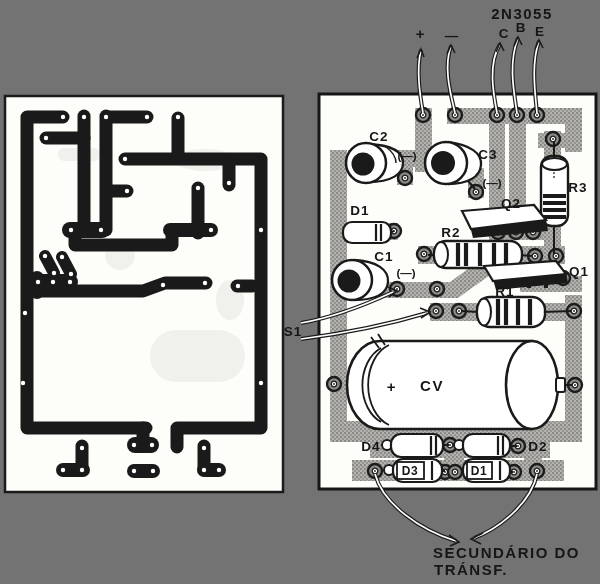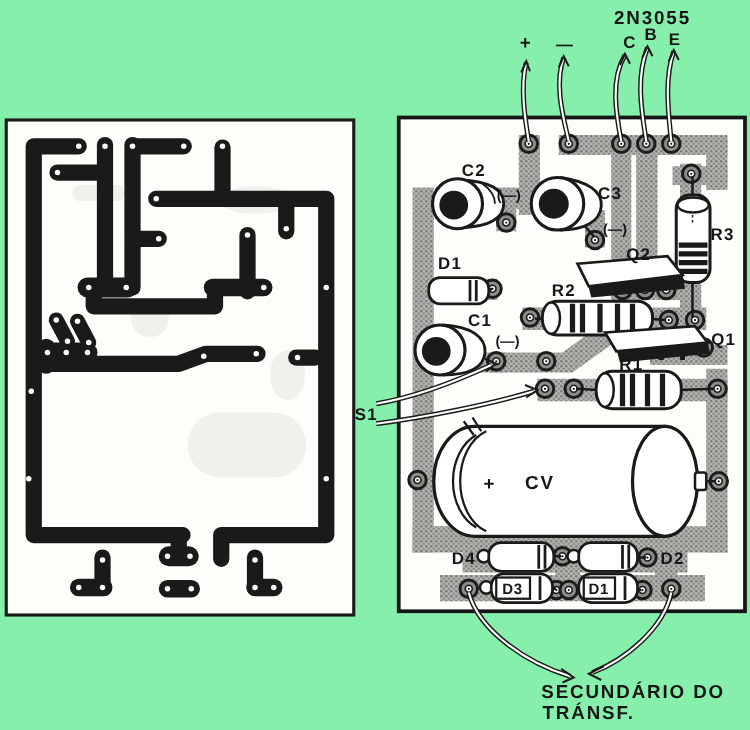--- a/index.html
+++ b/index.html
@@ -1,16 +1,16 @@
 <!DOCTYPE html>
 <html><head>
 <meta charset="utf-8">
 <style>
   html,body{margin:0;padding:0;background:#e8e6e1;}
-  #stage{position:relative;width:600px;height:584px;background:#86efac;overflow:hidden;
+  #stage{position:relative;width:600px;height:584px;background:#737373;overflow:hidden;
          font-family:"Liberation Sans", sans-serif;}
   svg{position:absolute;left:0;top:0;}
   text{font-family:"Liberation Sans", sans-serif;fill:#161616;}
   .lbl{font-weight:bold;font-size:13.5px;letter-spacing:1px;}
   .lbl-sm{font-weight:bold;font-size:12px;letter-spacing:0.5px;}
   .lbl-big{font-weight:bold;font-size:15px;letter-spacing:1.5px;}
   .pol{font-weight:bold;font-size:11.5px;}
   .cap{font-weight:bold;font-size:15px;letter-spacing:1.5px;}
 </style>
 </head>

